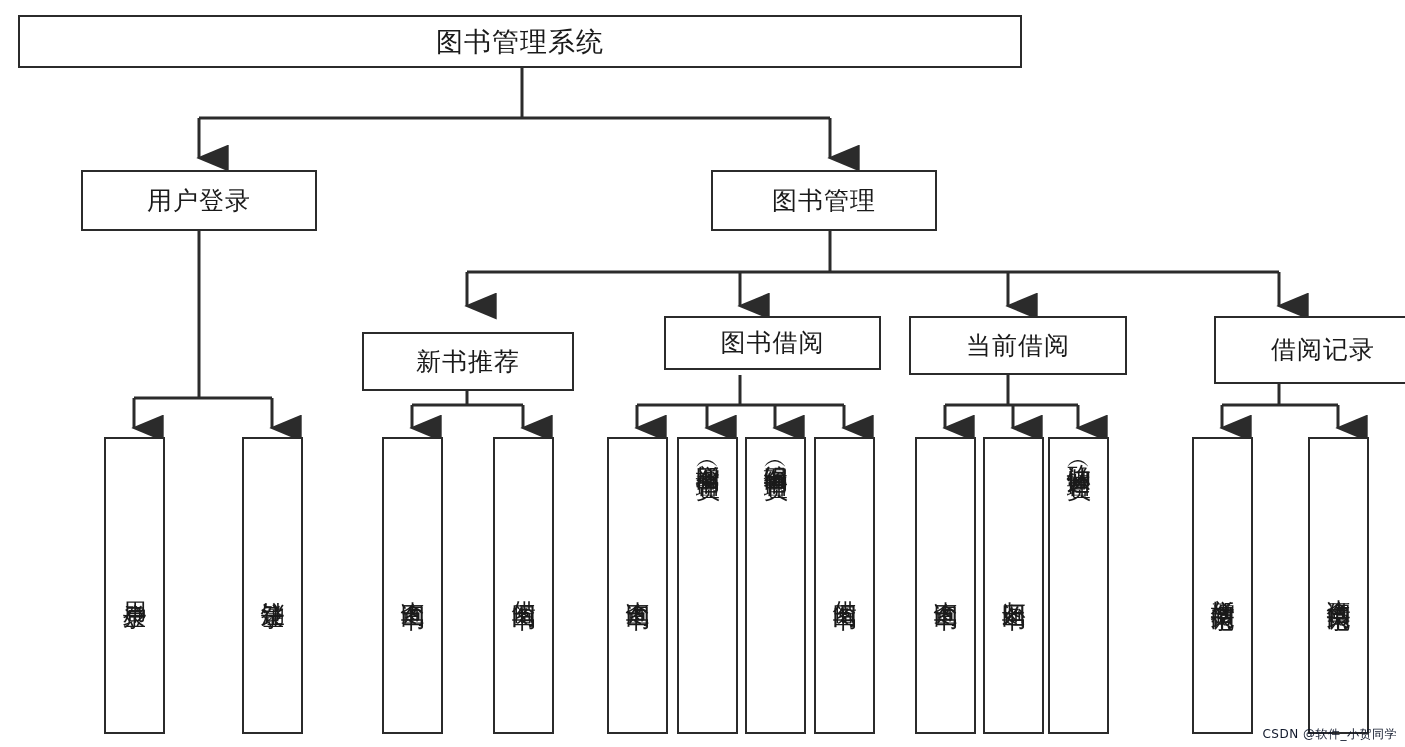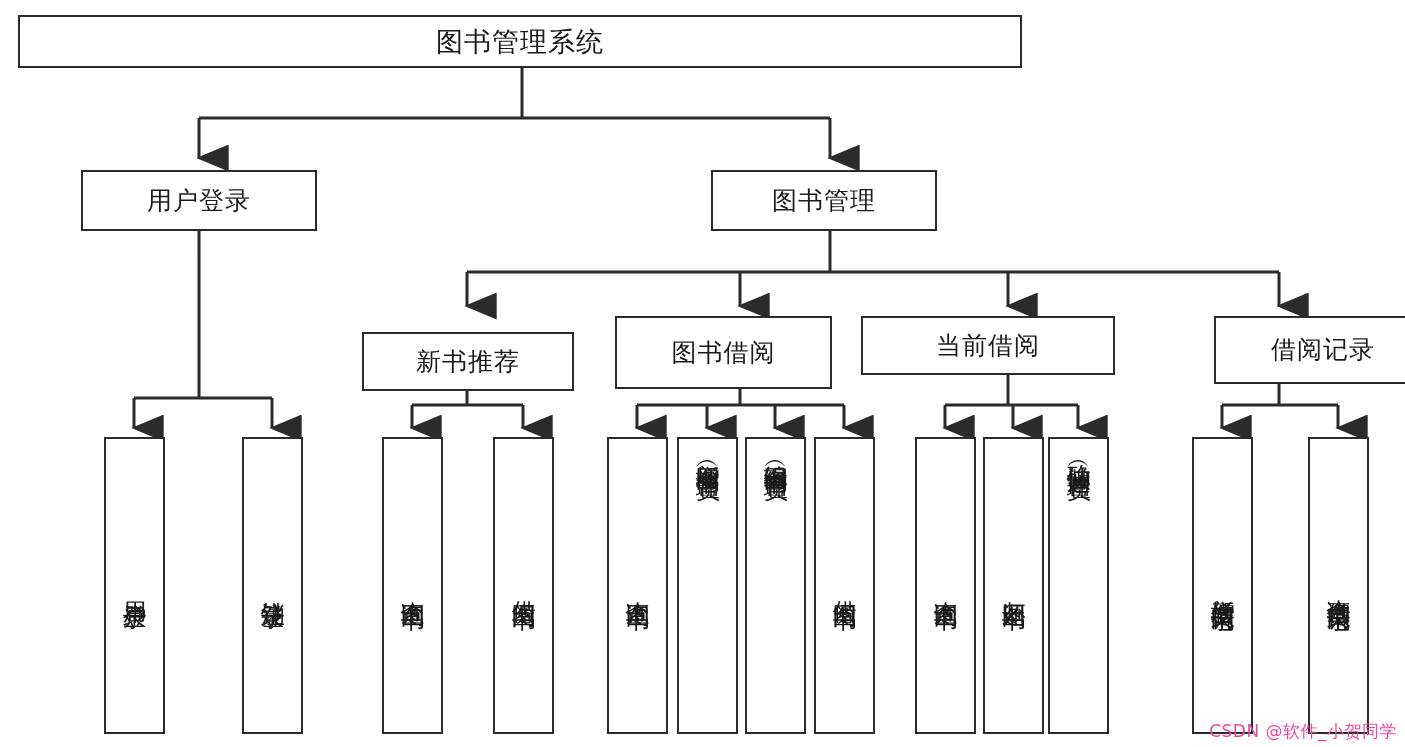--- a/index.html
+++ b/index.html
@@ -66,22 +66,22 @@
     font-size: 24px;
     line-height: 1.18;
     letter-spacing: 2px;
     color: #1a1a1a;
     white-space: nowrap;
   }
   .watermark {
     position: absolute;
     right: 8px;
     bottom: 4px;
-    font-size: 17px;
-    color: #ec4899;
+    font-size: 12px;
+    color: #0f172a;
     letter-spacing: 0.5px;
     white-space: nowrap;
     user-select: none;
   }
 </style>
 </head>
 <body>
 
 <div id="canvas">
 
@@ -145,25 +145,25 @@
   </div>
 
   <div class="node node-h" style="left:711px; top:170px; width:226px; height:61px;">
     <span>图书管理</span>
   </div>
 
   <div class="node node-h" style="left:362px; top:332px; width:212px; height:59px;">
     <span>新书推荐</span>
   </div>
 
-  <div class="node node-h" style="left:615px; top:316px; width:217px; height:73px;">
+  <div class="node node-h" style="left:664px; top:316px; width:217px; height:54px;">
     <span>图书借阅</span>
   </div>
 
-  <div class="node node-h" style="left:861px; top:316px; width:254px; height:59px;text-align:right;">
+  <div class="node node-h" style="left:909px; top:316px; width:218px; height:59px;text-align:right;">
     <span>当前借阅</span>
   </div>
 
   <div class="node node-h" style="left:1214px; top:316px; width:218px; height:68px;">
     <span>借阅记录</span>
   </div>
 
   <div class="leaf center-v" style="left:104px; top:437px; width:61px; height:297px;">
     <span>用户登录</span>
   </div>

